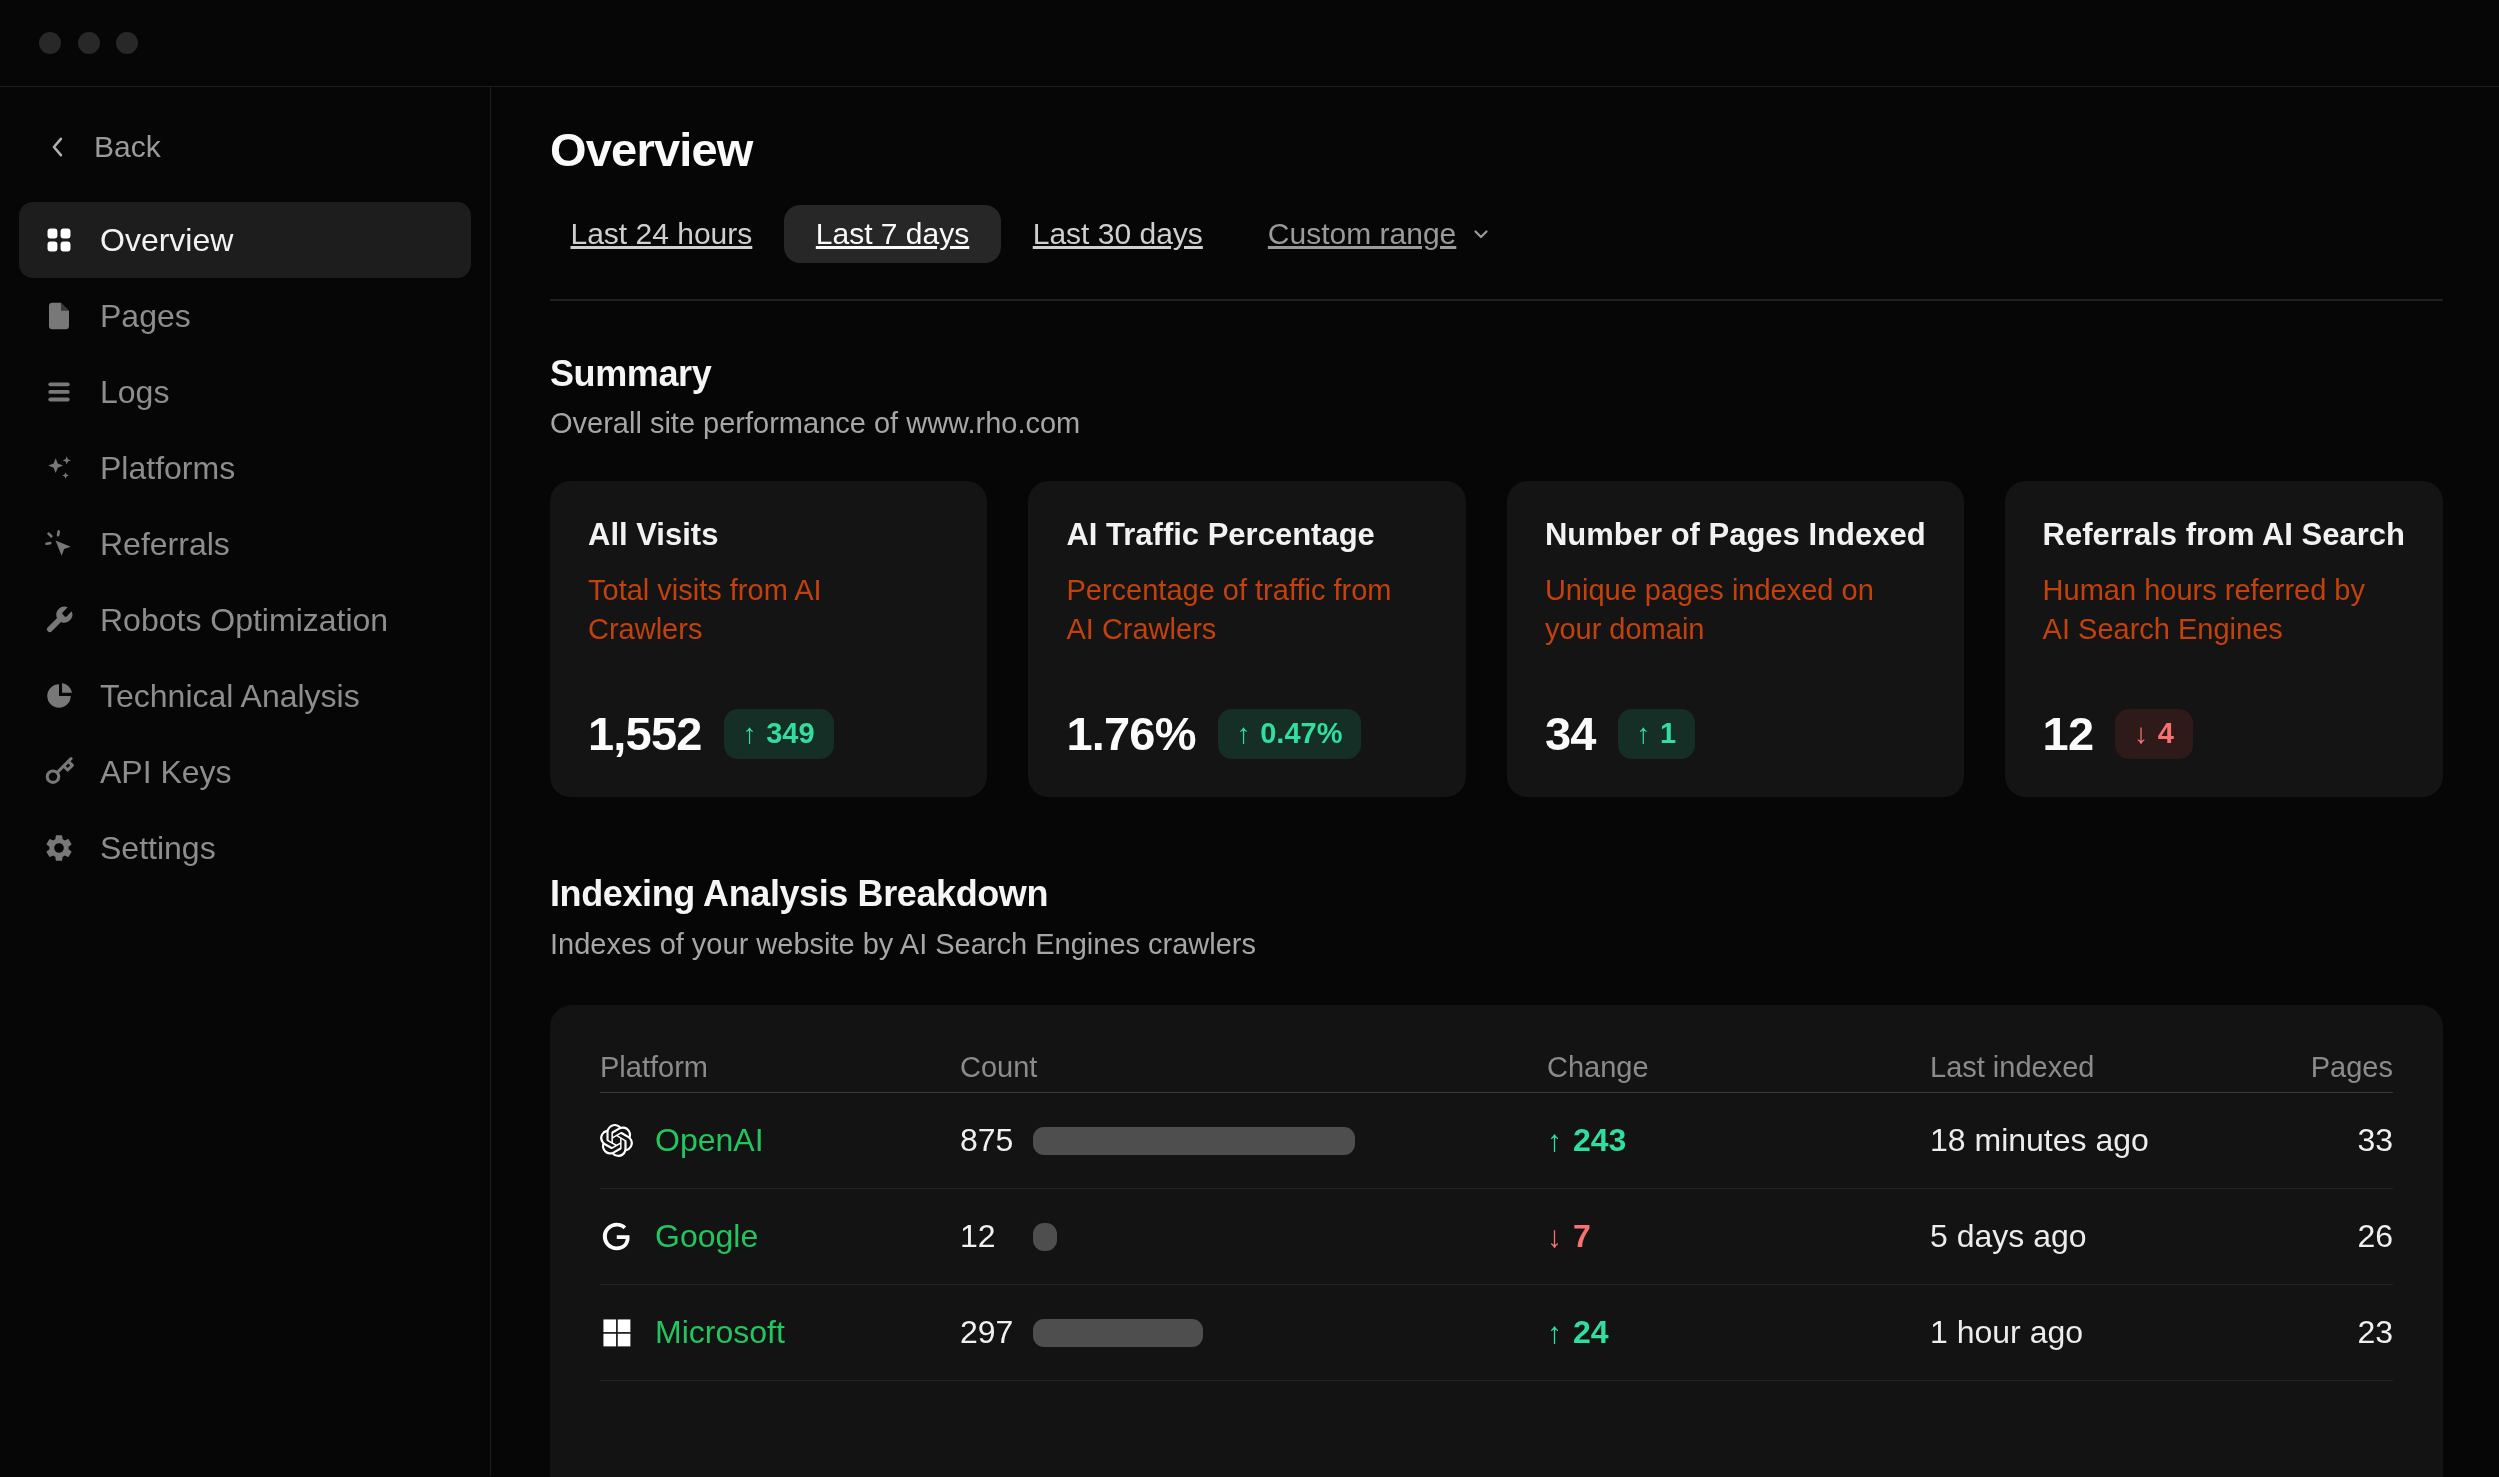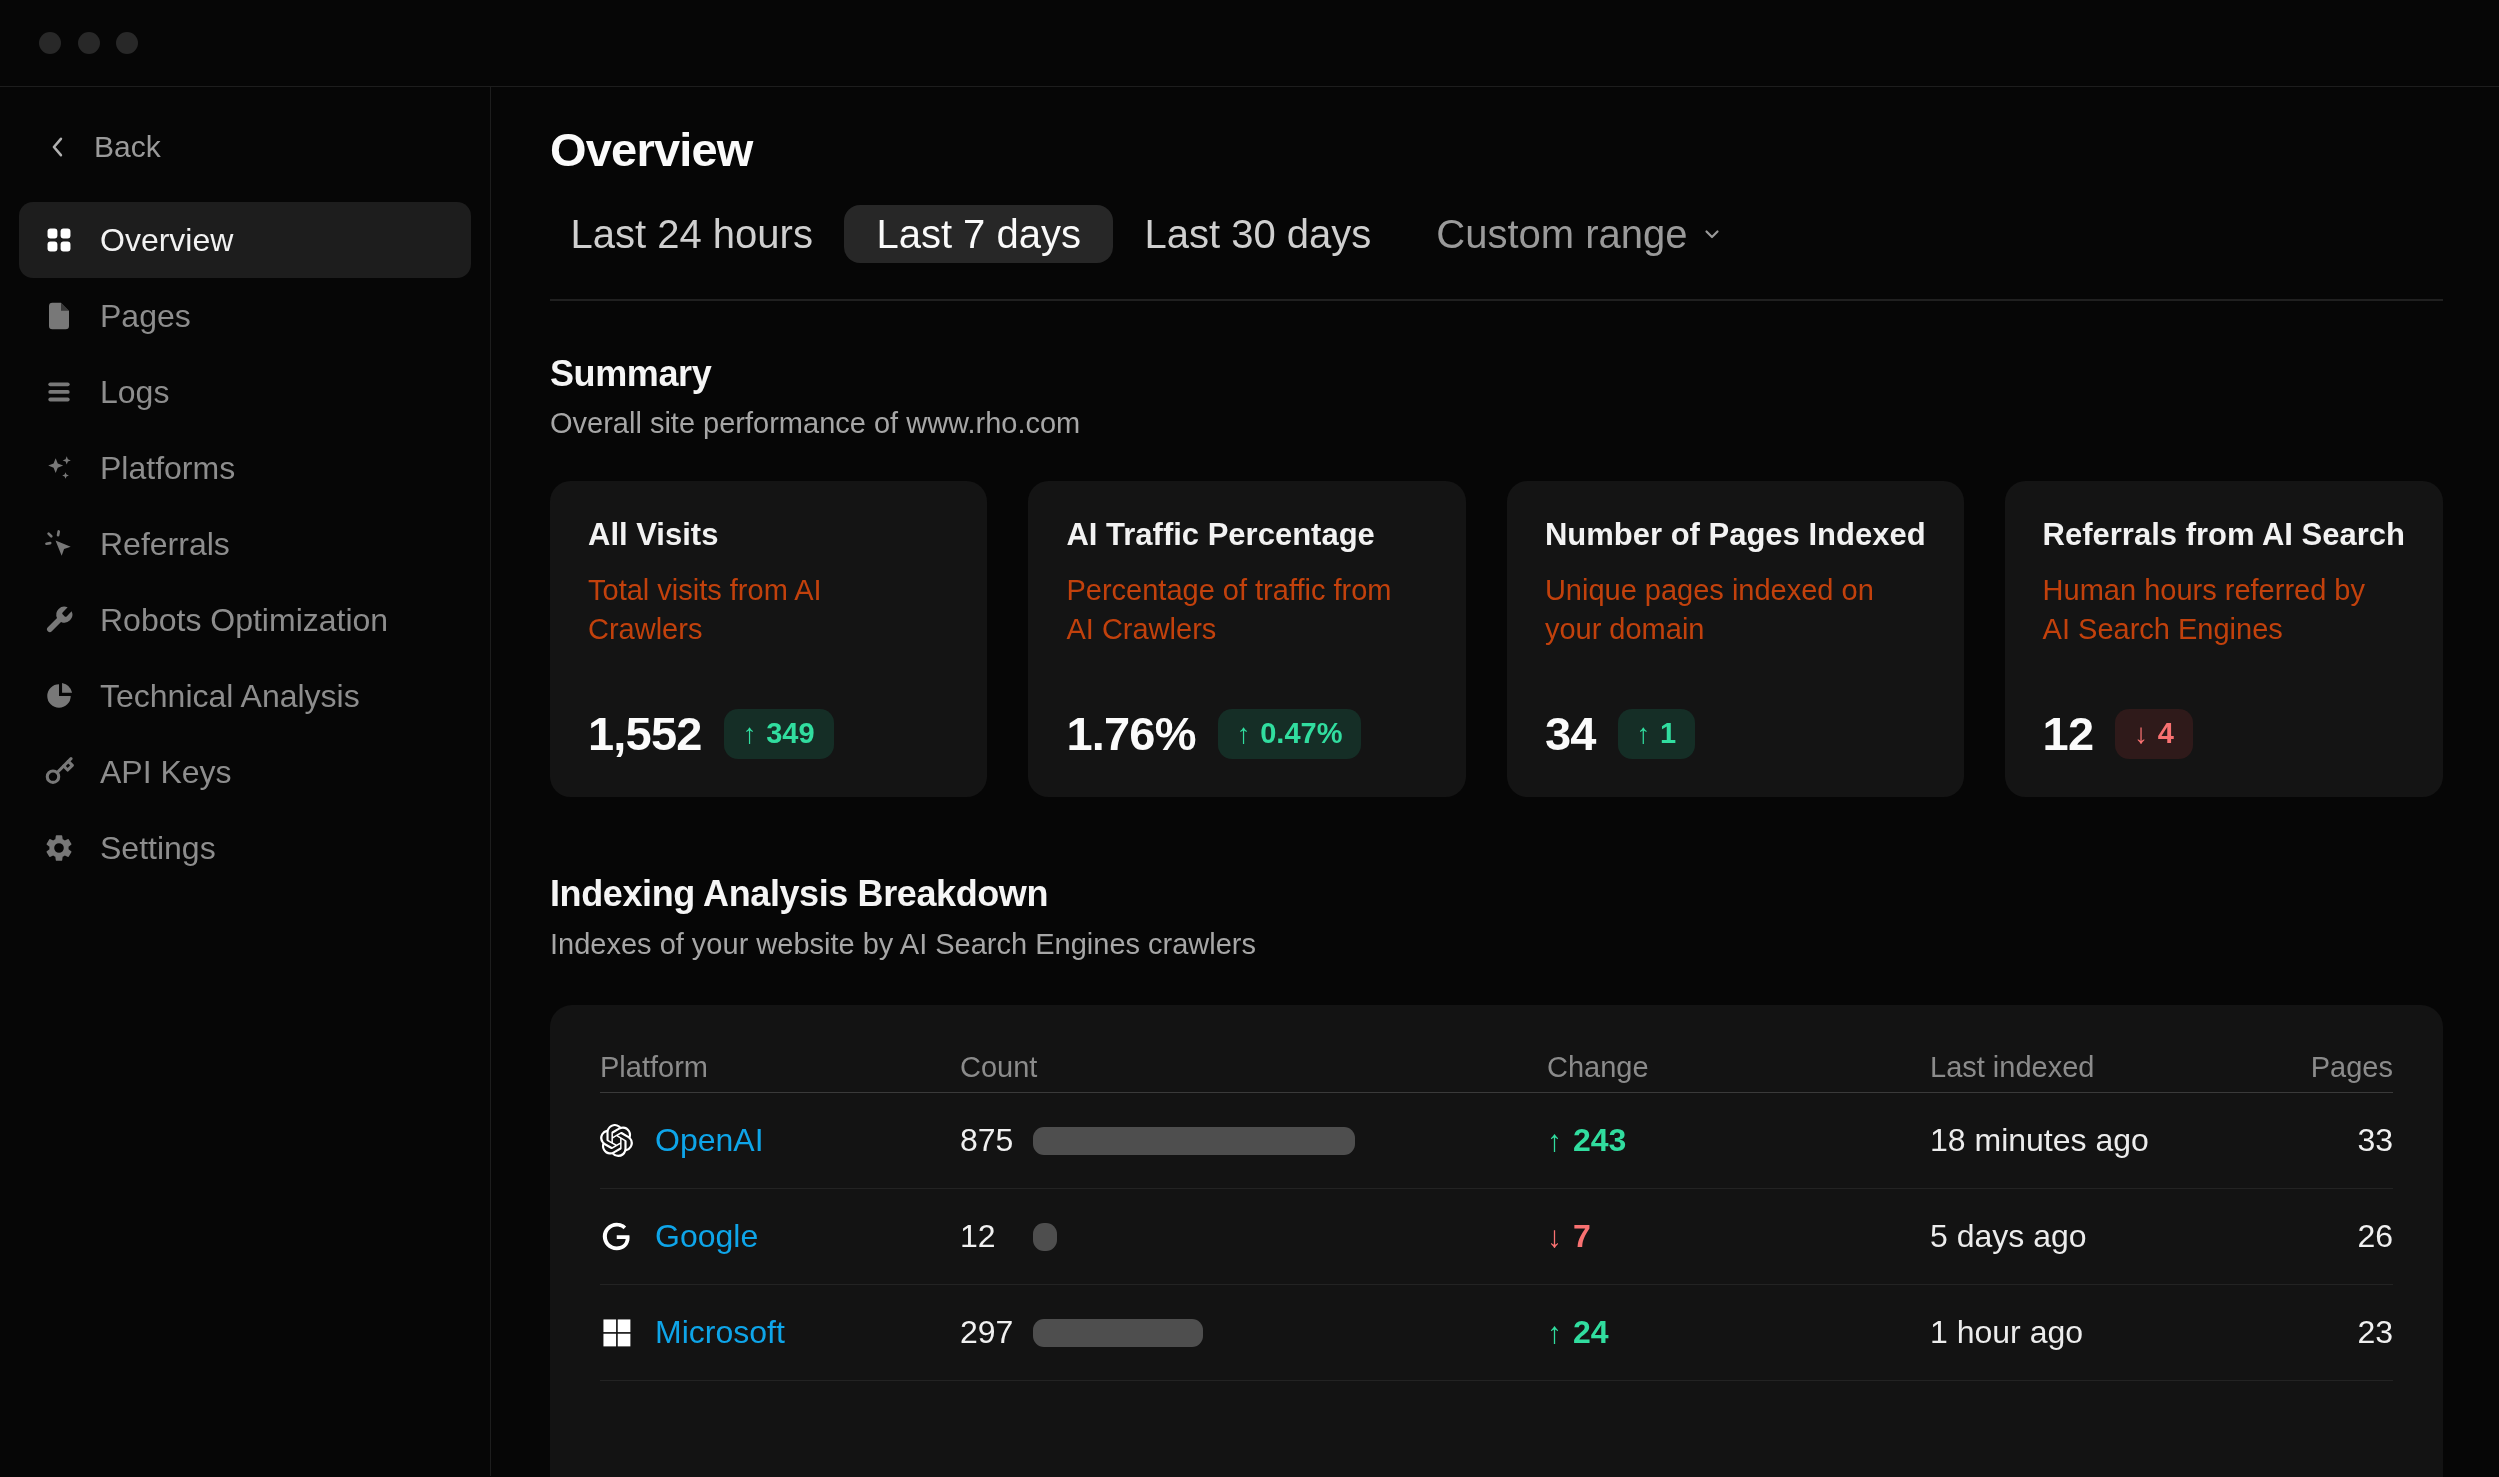--- a/index.html
+++ b/index.html
@@ -39,21 +39,21 @@
   .nav-item.active .nav-icon{color:#ffffff;}
   .nav-icon svg{width:100%;height:100%;}
   
   .main{flex:1;padding:0 57px 0 59px;min-width:0;}
   .breadcrumb{margin-top:43px;display:flex;align-items:center;gap:17.4px;font-size:30px;}
   .breadcrumb .root{color:#7a7a7a;}
   .breadcrumb .sep svg{width:24px;height:24px;stroke:#5f5f5f;display:block;}
   .breadcrumb .current{color:#ababab;}
   h1.page-title{margin-top:35px;font-size:47px;font-weight:700;letter-spacing:-0.8px;color:#fafafa;}
   .tabs{margin-top:28px;display:flex;align-items:center;}
-  .tab{height:58px;display:flex;align-items:center;padding:0 20.5px;font-size:40px;color:#cfcfcf;border-radius:16px;white-space:nowrap;cursor:default;}
+  .tab{height:58px;display:flex;align-items:center;padding:0 20.5px;font-size:30px;color:#cfcfcf;border-radius:16px;white-space:nowrap;cursor:default;text-decoration:underline;}
   .tab.selected{background:#272727;color:#fafafa;padding:0 32px;margin:0 11px;}
   .tab.custom{color:#9a9a9a;gap:12.6px;margin-left:24px;}
   .tab.custom svg{width:24px;height:24px;stroke:#9a9a9a;}
   .rule{margin-top:36px;height:1.6px;background:#202020;}
   
   .section-title{font-size:36px;font-weight:650;color:#f5f5f5;letter-spacing:-0.4px;}
   .section-sub{margin-top:12.6px;font-size:29px;color:#a6a6a6;}
   .summary .section-title{margin-top:52px;}
   .cards{margin-top:41px;display:grid;grid-template-columns:repeat(4,1fr);gap:41px;}
   .card{height:316px;background:var(--card-background);border-radius:20.5px;padding:36px 38px;display:flex;flex-direction:column;}
@@ -70,21 +70,21 @@
   .table-card{margin-top:44px;background:var(--table-background);border-radius:22px;padding:0 50px;height:505px;overflow:hidden;}
   .t-grid{display:grid;grid-template-columns:360px 587px 383px 1fr 110px;align-items:center;}
   .t-head{padding-top:39px;height:87px;}
   .t-head .th{font-size:29px;color:#8b8b8b;}
   .t-head .th.right{text-align:right;}
   .head-rule{height:1.6px;background:#3a3a3a;}
   .t-row{height:96px;border-bottom:1.6px solid #232323;}
   .platform-cell{display:flex;align-items:center;gap:22px;}
   .platform-logo{width:33px;height:33px;flex:0 0 33px;display:flex;align-items:center;justify-content:center;color:#ffffff;}
   .platform-logo svg{width:100%;height:100%;}
-  .platform-name{font-size:32px;font-weight:500;color:#0ea5e9;}
+  .platform-name{font-size:32px;font-weight:500;color:#22c55e;}
   .count-cell{display:flex;align-items:center;}
   .count-num{font-size:32px;color:#f0f0f0;width:73px;}
   .count-bar{height:28px;border-radius:11px;background:var(--bar);}
   .change-cell{display:flex;align-items:center;gap:11px;font-size:32px;font-weight:600;}
   .change-cell .arrow{font-weight:400;font-size:30px;}
   .change-cell.up{color:var(--positive);}
   .change-cell.down{color:var(--negative);}
   .last-cell{font-size:32px;color:#ececec;}
   .pages-cell{font-size:32px;color:#f0f0f0;text-align:right;}
 </style>

